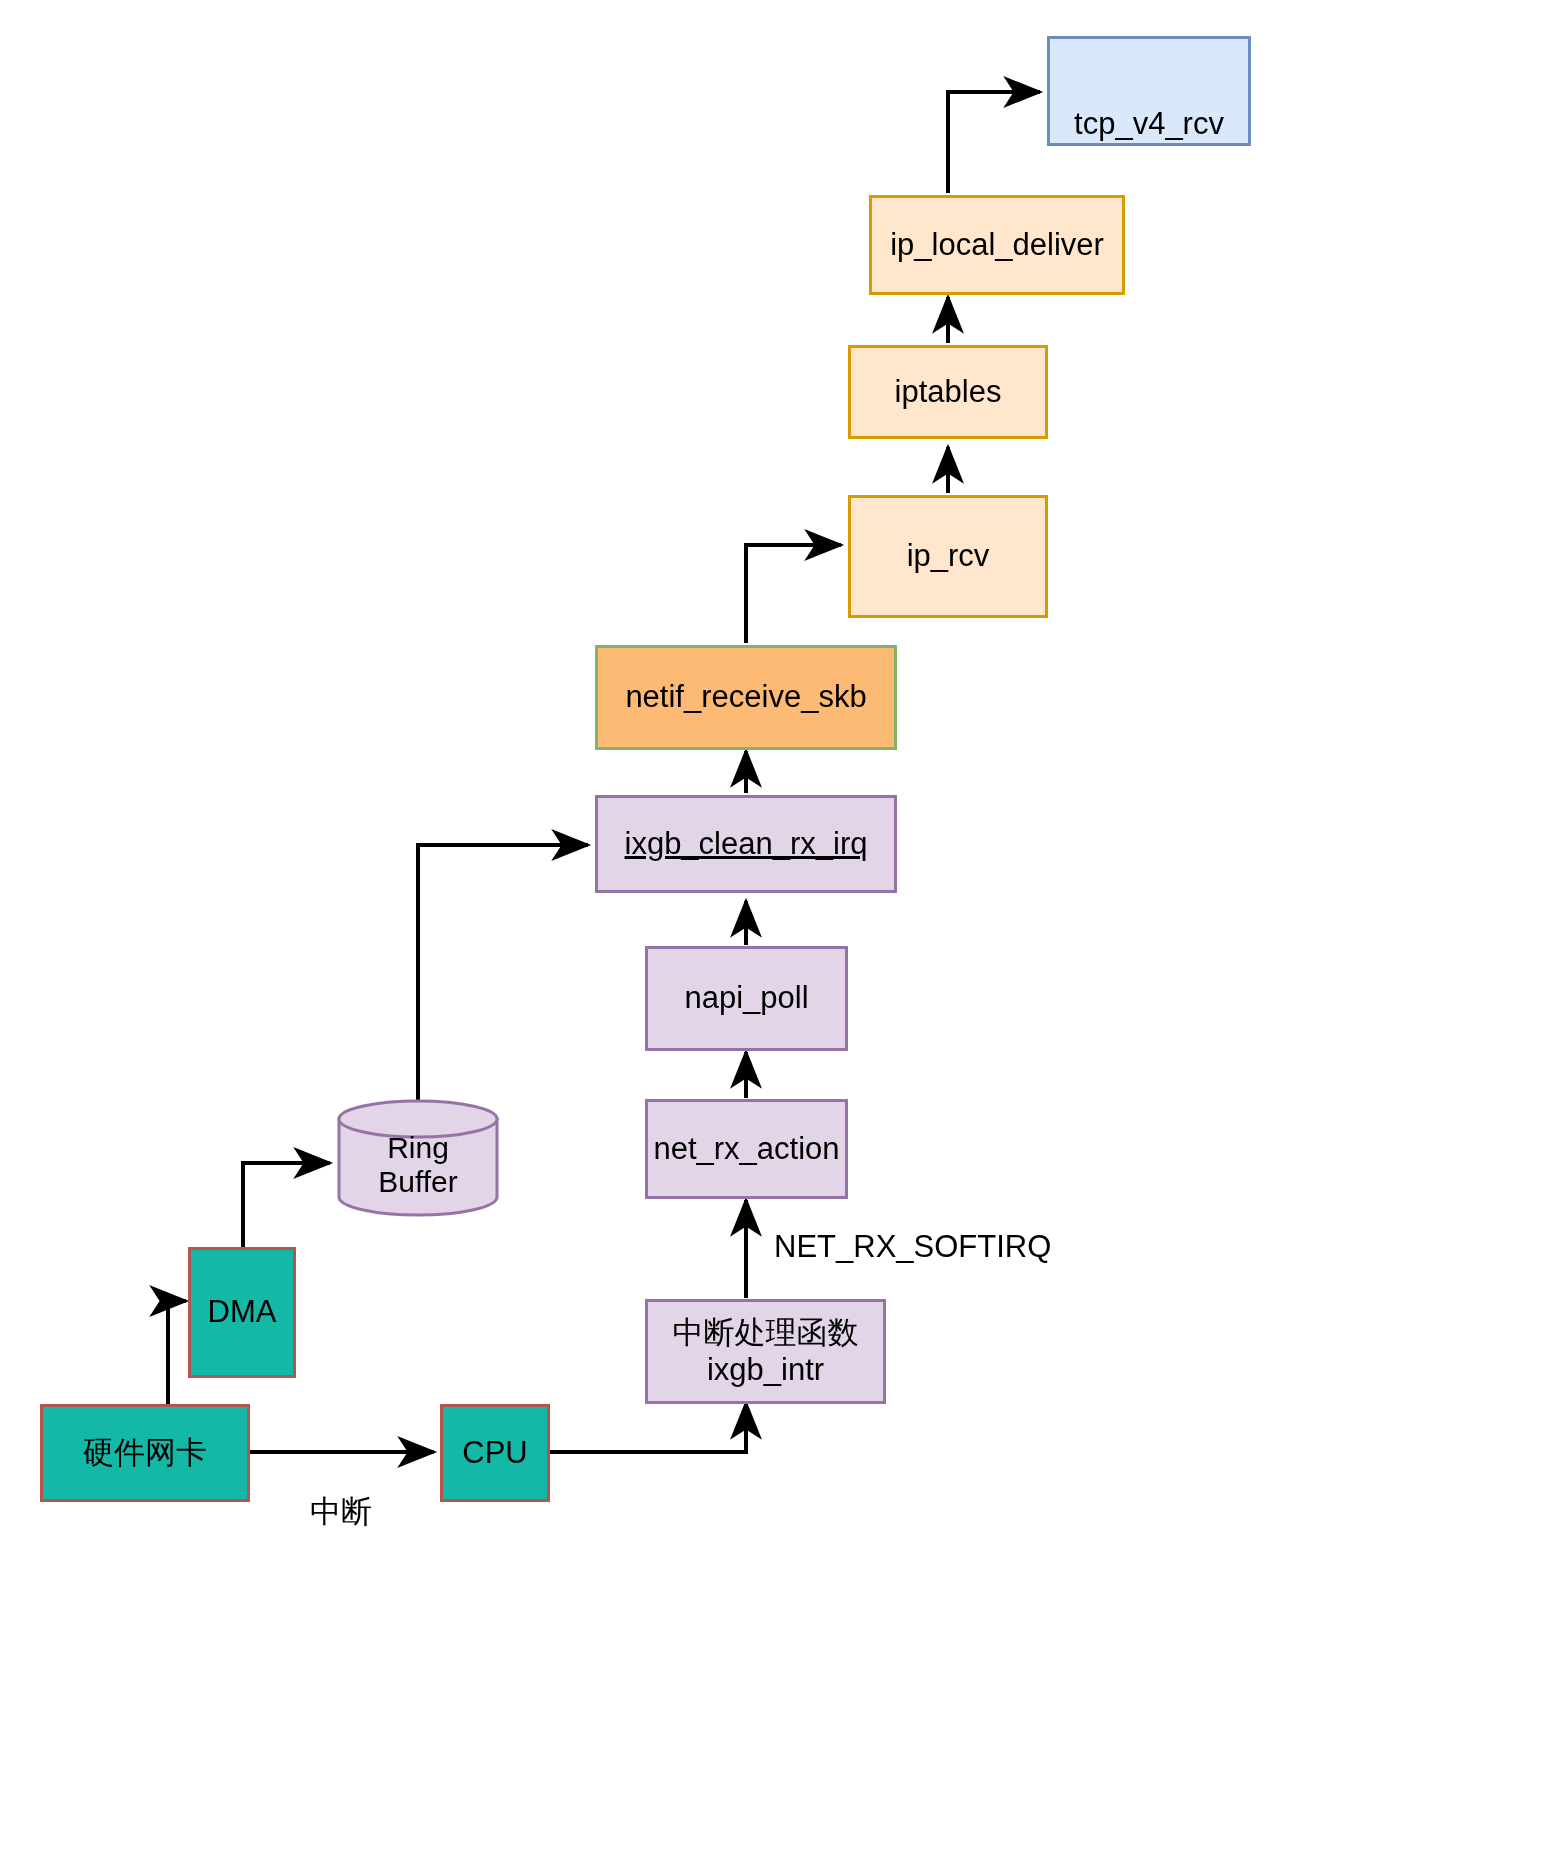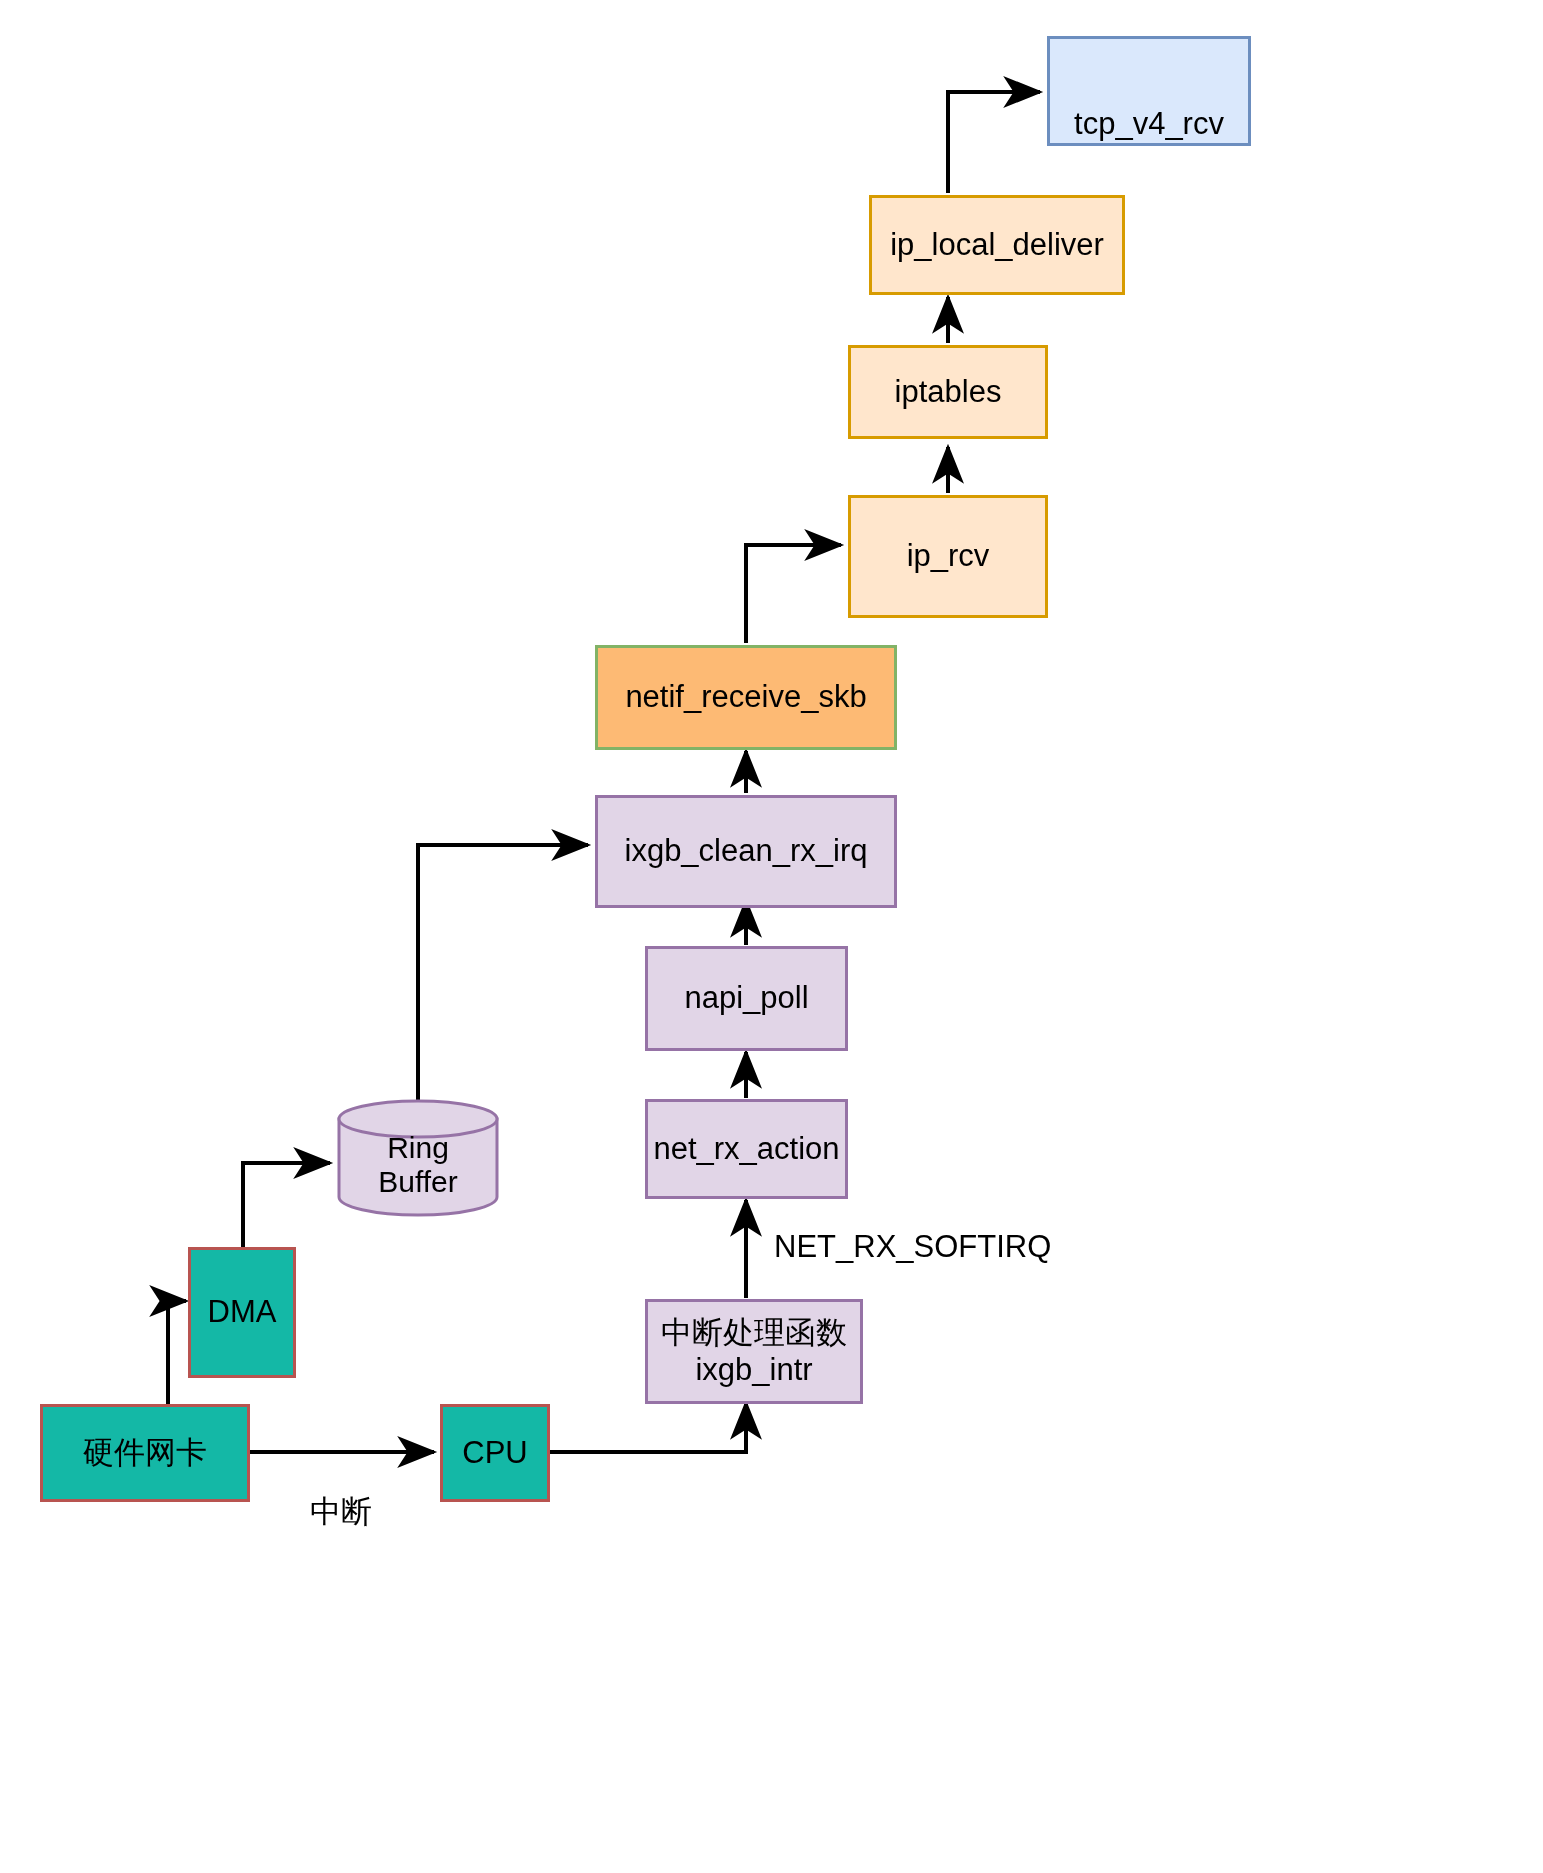--- a/index.html
+++ b/index.html
@@ -131,33 +131,33 @@
   </div>
 
   <div class="node orange" style="left:848px; top:495px; width:200px; height:123px; font-size:31px;">
     <span class="lbl">ip_rcv</span>
   </div>
 
   <div class="node green" style="left:595px; top:645px; width:302px; height:105px; font-size:31px;">
     <span class="lbl">netif_receive_skb</span>
   </div>
 
-  <div class="node purple" style="left:595px; top:795px; width:302px; height:113px; font-size:31px;">
+  <div class="node purple" style="left:595px; top:795px; width:302px; height:98px; font-size:31px;text-decoration:underline;">
     <span class="lbl">ixgb_clean_rx_irq</span>
   </div>
 
   <div class="node purple" style="left:645px; top:946px; width:203px; height:105px; font-size:31px;">
     <span class="lbl">napi_poll</span>
   </div>
 
   <div class="node purple" style="left:645px; top:1099px; width:203px; height:100px; font-size:31px;">
     <span class="lbl">net_rx_action</span>
   </div>
 
-  <div class="node purple" style="left:645px; top:1299px; width:218px; height:105px; font-size:31px;">
+  <div class="node purple" style="left:645px; top:1299px; width:241px; height:105px; font-size:31px;">
     <span class="lbl">中断处理函数
 ixgb_intr</span>
   </div>
 
   <div class="cyl" style="left:336px; top:1098px; width:164px; height:120px;">
     <svg width="164" height="120" viewBox="0 0 164 120" xmlns="http://www.w3.org/2000/svg">
       <path d="M3,21 L3,99 A79,18 0 0 0 161,99 L161,21 Z" fill="#e1d5e7" stroke="#9673a6" stroke-width="3"></path>
       <ellipse cx="82" cy="21" rx="79" ry="18" fill="#e1d5e7" stroke="#9673a6" stroke-width="3"></ellipse>
     </svg>
     <div class="cyl-text" style="font-size:30px;">

